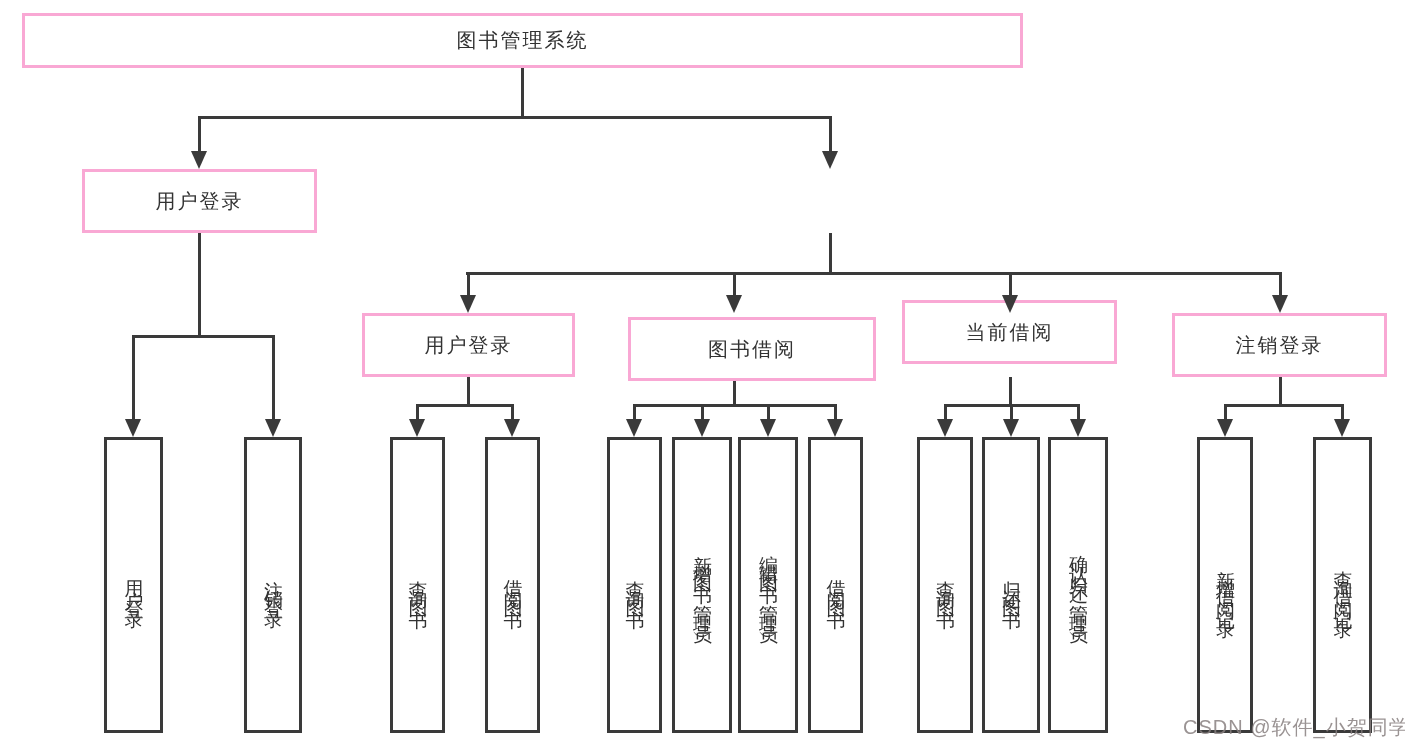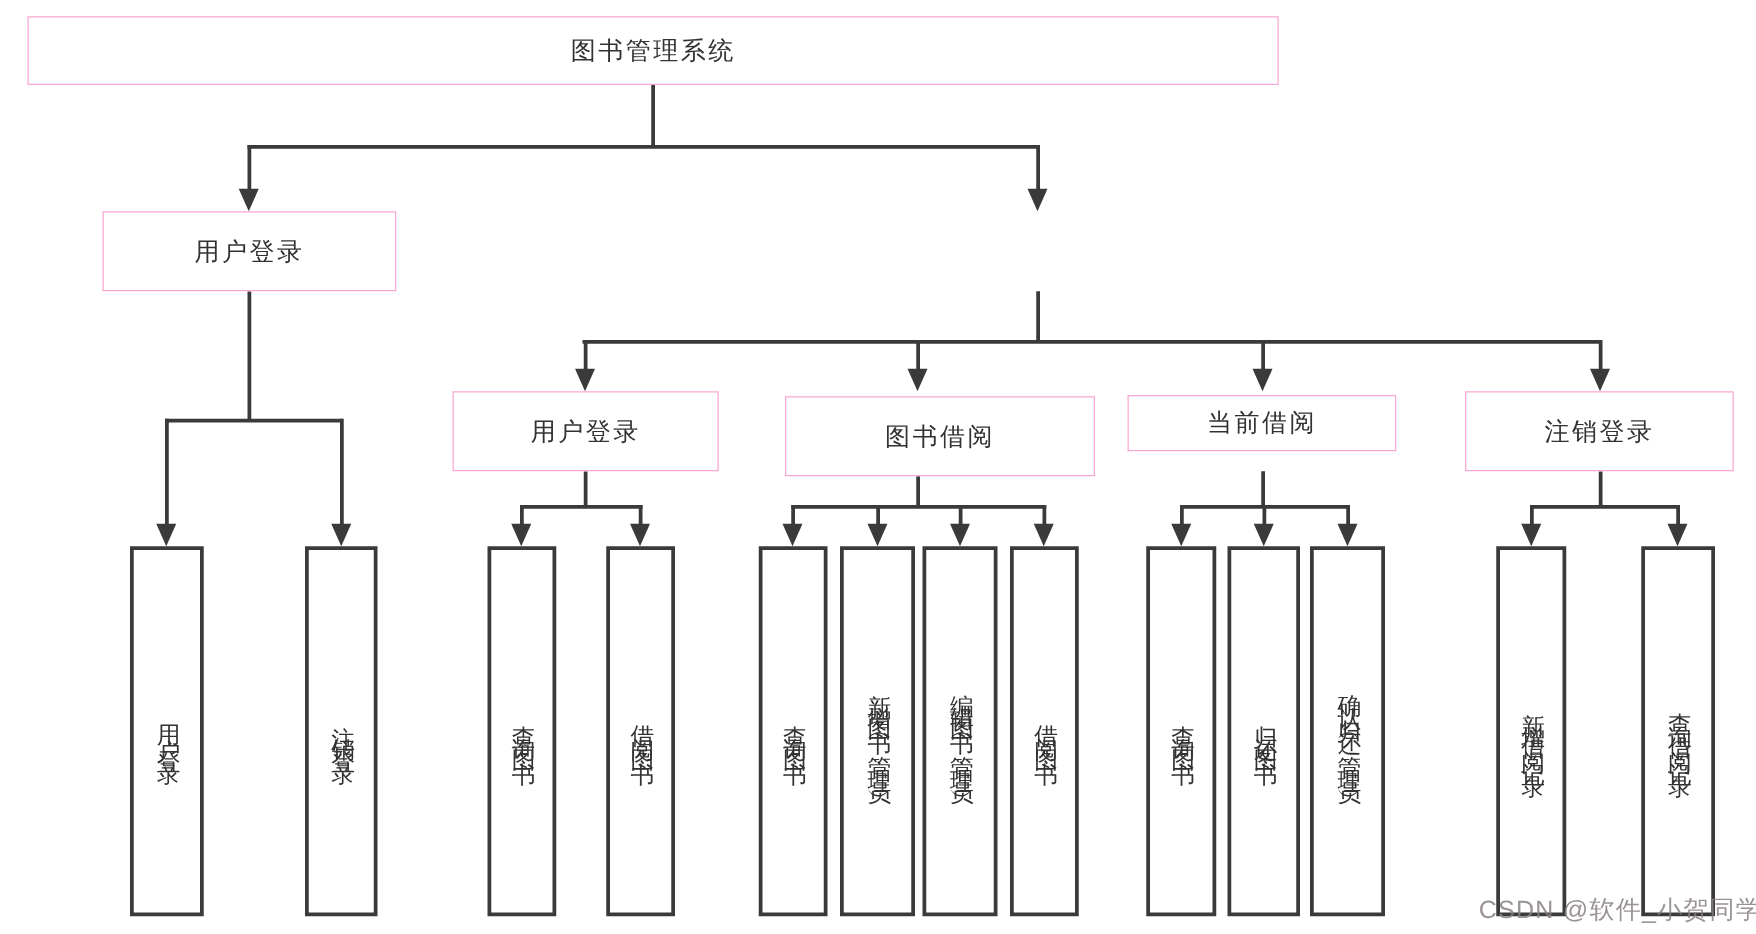--- a/index.html
+++ b/index.html
@@ -11,21 +11,21 @@
   #canvas {
     position: relative;
     width: 1405px;
     height: 747px;
     background: #ffffff;
     overflow: hidden;
   }
   .hbox {
     position: absolute;
     box-sizing: border-box;
-    border: 1px solid #f9a8d4;
+    border: 3px solid #f9a8d4;
     background: #ffffff;
     display: flex;
     align-items: center;
     justify-content: center;
     font-size: 20px;
     letter-spacing: 2px;
     color: #323232;
     z-index: 2;
   }
   .leaf {
@@ -150,21 +150,21 @@
   </div>
   <div class="hbox" style="left:82px;top:169px;width:235px;height:64px">
     <span>用户登录</span>
   </div>
   <div class="hbox" style="left:362px;top:313px;width:213px;height:64px">
     <span>用户登录</span>
   </div>
   <div class="hbox" style="left:628px;top:317px;width:248px;height:64px">
     <span>图书借阅</span>
   </div>
-  <div class="hbox" style="left:902px;top:316px;width:215px;height:45px">
+  <div class="hbox" style="left:902px;top:300px;width:215px;height:64px">
     <span>当前借阅</span>
   </div>
   <div class="hbox" style="left:1172px;top:313px;width:215px;height:64px">
     <span>注销登录</span>
   </div>
 
   <div class="leaf" style="left:104px;width:59px">
     <span class="vtext">用户登录</span>
   </div>
   <div class="leaf" style="left:244px;width:58px">

